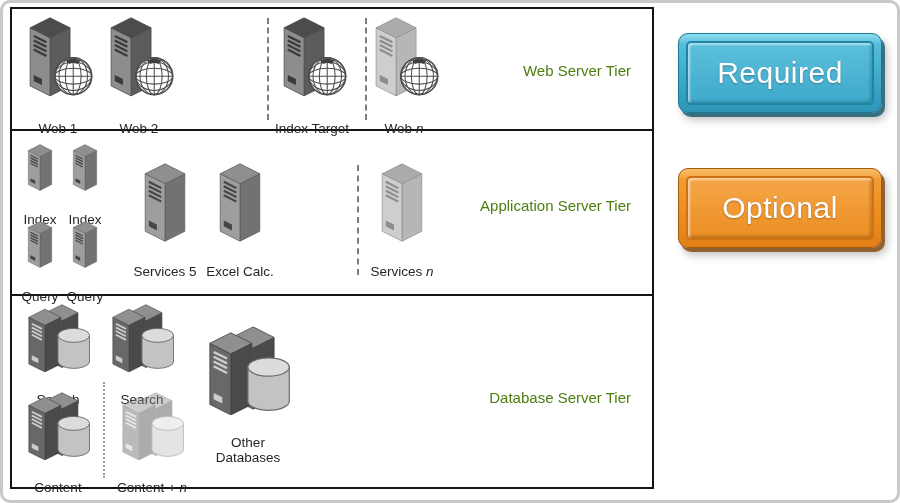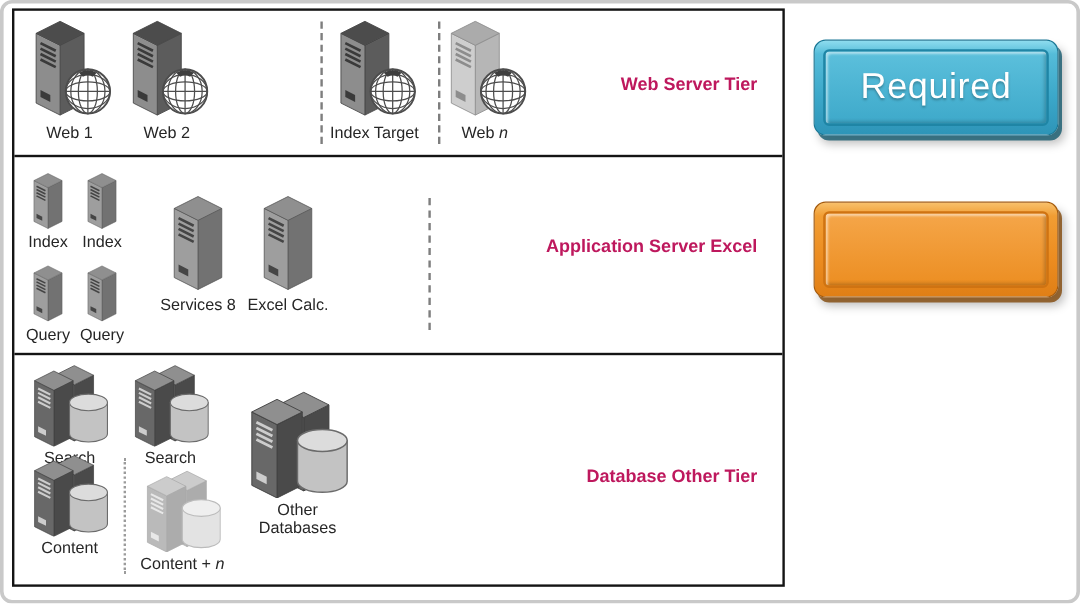--- a/index.html
+++ b/index.html
@@ -15,29 +15,29 @@
   .diagram{
     position:absolute;left:10px;top:7px;width:644px;height:482px;
     border:2px solid #141414;background:#fff;box-sizing:border-box;
     display:flex;flex-direction:column;
   }
   .tier{position:relative;}
   .tier-1{height:120px;border-bottom:2px solid #141414;}
   .tier-2{height:163px;border-bottom:2px solid #141414;padding-left:33px;}
   .tier-3{flex:1;}
   .tier-title{
-    position:absolute;right:21px;font-weight:bold;font-size:15px;color:#be185d;
+    position:absolute;right:21px;font-weight:normal;font-size:15px;color:#4d7c0f;
     white-space:nowrap;
     text-align:center;
   }
   .item{
     position:absolute;display:flex;flex-direction:column;align-items:center;
   }
   .item-label{
-    font-size:13.5px;color:#262626;white-space:nowrap;margin-top:2px;text-align:center;
+    font-size:13.5px;color:#262626;white-space:nowrap;margin-top:20px;text-align:center;
     line-height:1.12;
   }
   .item-label.wrap{white-space:normal;width:74px;}
   .vdiv-dash{position:absolute;width:0;border-left:2px dashed #7e7e7e;}
   .vdiv-dot{position:absolute;width:0;border-left:2px dotted #9b9b9b;}
 
   
   svg.srv{display:block;}
   .v-dark {--top:#4c4c4c;--left:#8d8d8d;--right:#5c5c5c;--vent:#3a3a3a;--outline:#474747;}
   .v-mid  {--top:#8f8f8f;--left:#9e9e9e;--right:#727272;--vent:#454545;--outline:#5c5c5c;}
@@ -169,50 +169,56 @@
     <div class="item" style="left:51px;top:89px;width:44px">
       <svg class="srv v-mid" width="32" height="49" viewBox="0 0 60 92">
           <use href="#sym-tower"></use>
         </svg>
       <div class="item-label"><span>Query</span></div>
     </div>
     <div class="item" style="left:111px;top:30px;width:84px">
       <svg class="srv v-mid" width="54" height="83" viewBox="0 0 60 92">
           <use href="#sym-tower"></use>
         </svg>
-      <div class="item-label"><span>Services 8</span></div>
+      <div class="item-label"><span>Services 5</span></div>
     </div>
     <div class="item" style="left:186px;top:30px;width:84px">
       <svg class="srv v-mid" width="54" height="83" viewBox="0 0 60 92">
           <use href="#sym-tower"></use>
         </svg>
       <div class="item-label"><span>Excel Calc.</span></div>
     </div>
     <div class="vdiv-dash" style="left:345px;top:34px;height:110px"></div>
-    <div class="tier-title" style="top:66px">Application Server Excel</div>
+    <div class="item" style="left:348px;top:30px;width:84px">
+      <svg class="srv v-light" width="54" height="83" viewBox="0 0 60 92">
+          <use href="#sym-tower"></use>
+        </svg>
+      <div class="item-label"><span>Services </span><i>n</i></div>
+    </div>
+    <div class="tier-title" style="top:66px">Application Server Tier</div>
   </div>
 
   <div class="tier tier-3">
     <div class="item" style="left:8px;top:8px;width:76px">
       <svg class="srv v-db" width="64" height="68" viewBox="0 0 64 68">
         <use href="#sym-tower" transform="translate(14,-1.5) scale(0.73)"></use>
         <use href="#sym-tower" transform="translate(-3,3) scale(0.73)"></use>
         <use href="#sym-cyl" transform="translate(31,23) scale(0.93)"></use>
       </svg>
       <div class="item-label"><span>Search</span></div>
     </div>
     <div class="item" style="left:92px;top:8px;width:76px">
       <svg class="srv v-db" width="64" height="68" viewBox="0 0 64 68">
         <use href="#sym-tower" transform="translate(14,-1.5) scale(0.73)"></use>
         <use href="#sym-tower" transform="translate(-3,3) scale(0.73)"></use>
         <use href="#sym-cyl" transform="translate(31,23) scale(0.93)"></use>
       </svg>
       <div class="item-label"><span>Search</span></div>
     </div>
-    <div class="item" style="left:8px;top:83px;width:76px">
+    <div class="item" style="left:8px;top:96px;width:76px">
       <svg class="srv v-db" width="64" height="68" viewBox="0 0 64 68">
         <use href="#sym-tower" transform="translate(14,-1.5) scale(0.73)"></use>
         <use href="#sym-tower" transform="translate(-3,3) scale(0.73)"></use>
         <use href="#sym-cyl" transform="translate(31,23) scale(0.93)"></use>
       </svg>
       <div class="item-label"><span>Content</span></div>
     </div>
     <div class="vdiv-dot" style="left:91px;top:86px;height:96px"></div>
     <div class="item" style="left:188px;top:30px;width:96px">
       <svg class="srv v-db" width="84" height="89" viewBox="0 0 64 68">
@@ -223,23 +229,24 @@
       <div class="item-label wrap"><span>Other Databases</span></div>
     </div>
     <div class="item" style="left:92px;top:96px;width:96px">
       <svg class="srv v-db faded" width="64" height="68" viewBox="0 0 64 68">
         <use href="#sym-tower" transform="translate(14,-1.5) scale(0.73)"></use>
         <use href="#sym-tower" transform="translate(-3,3) scale(0.73)"></use>
         <use href="#sym-cyl" transform="translate(31,23) scale(0.93)"></use>
       </svg>
       <div class="item-label"><span>Content + </span><i>n</i></div>
     </div>
-    <div class="tier-title" style="top:93px">Database Other Tier</div>
+    <div class="tier-title" style="top:93px">Database Server Tier</div>
   </div>
 </div>
 
 <div class="btn btn-required">
   <div class="inner"></div>
   <span class="btn-label">Required</span>
 </div>
 <div class="btn btn-optional">
   <div class="inner"></div>
+  <span class="btn-label">Optional</span>
 </div>
 
 </body></html>

